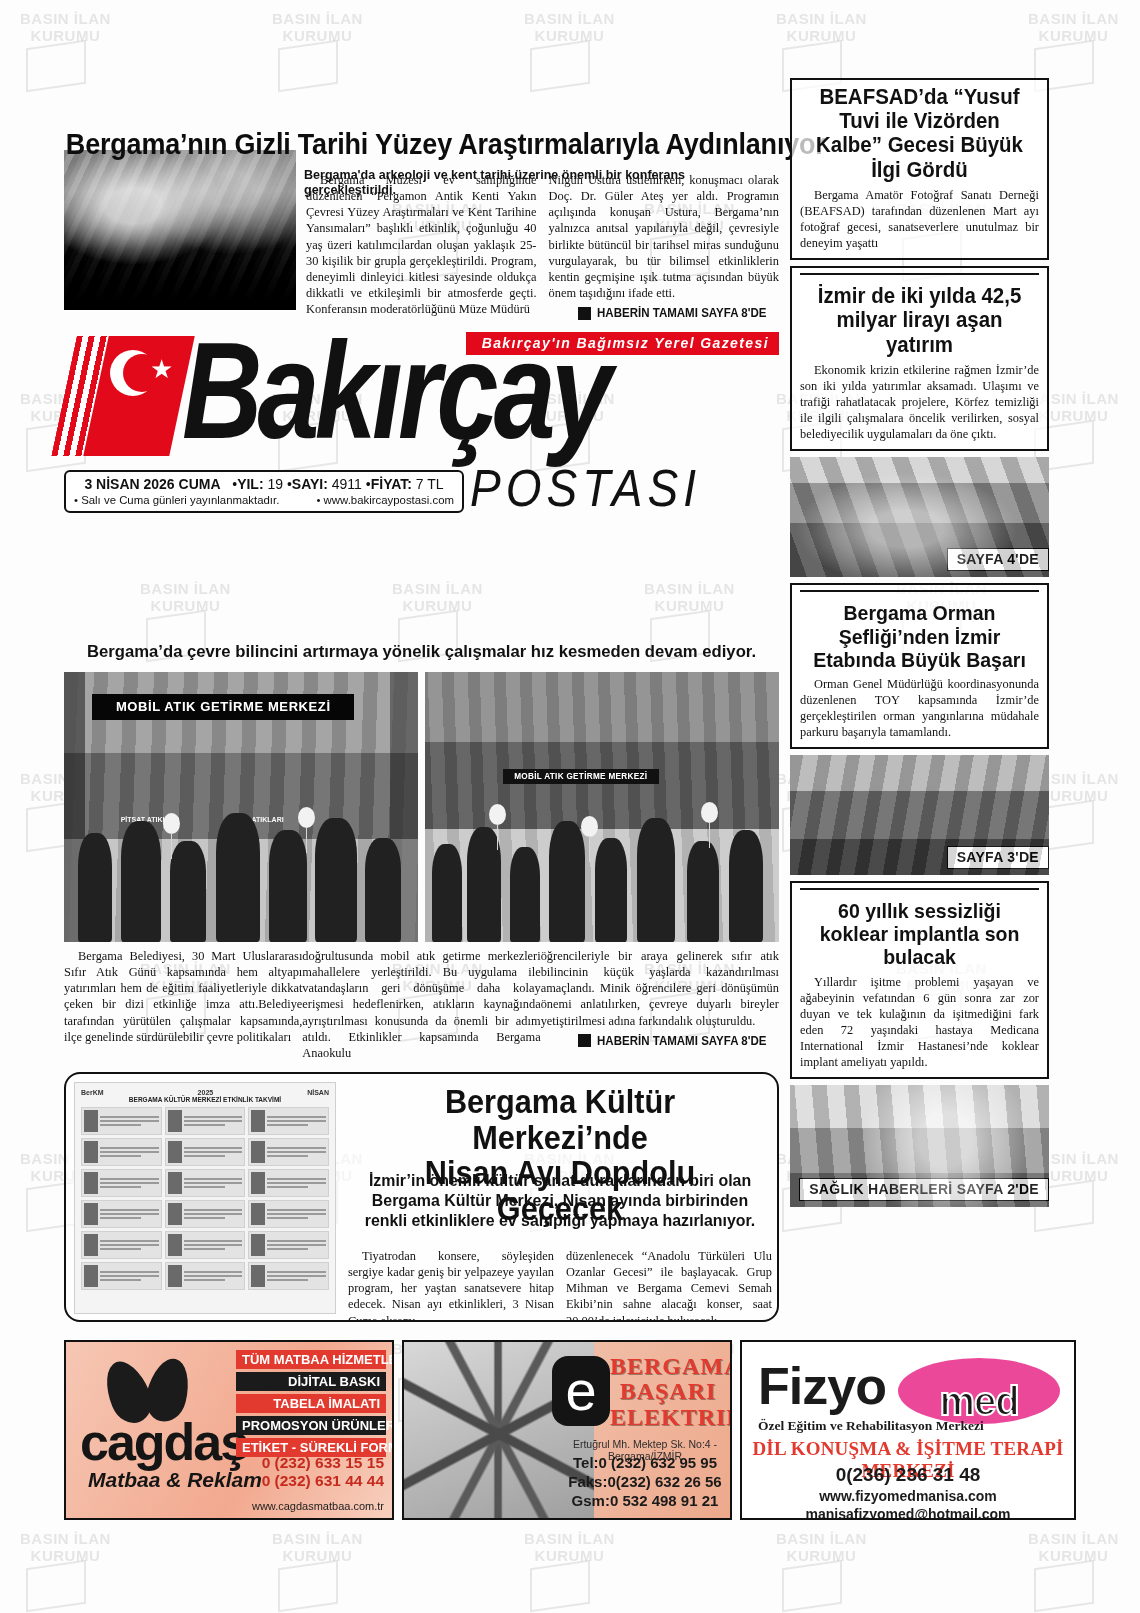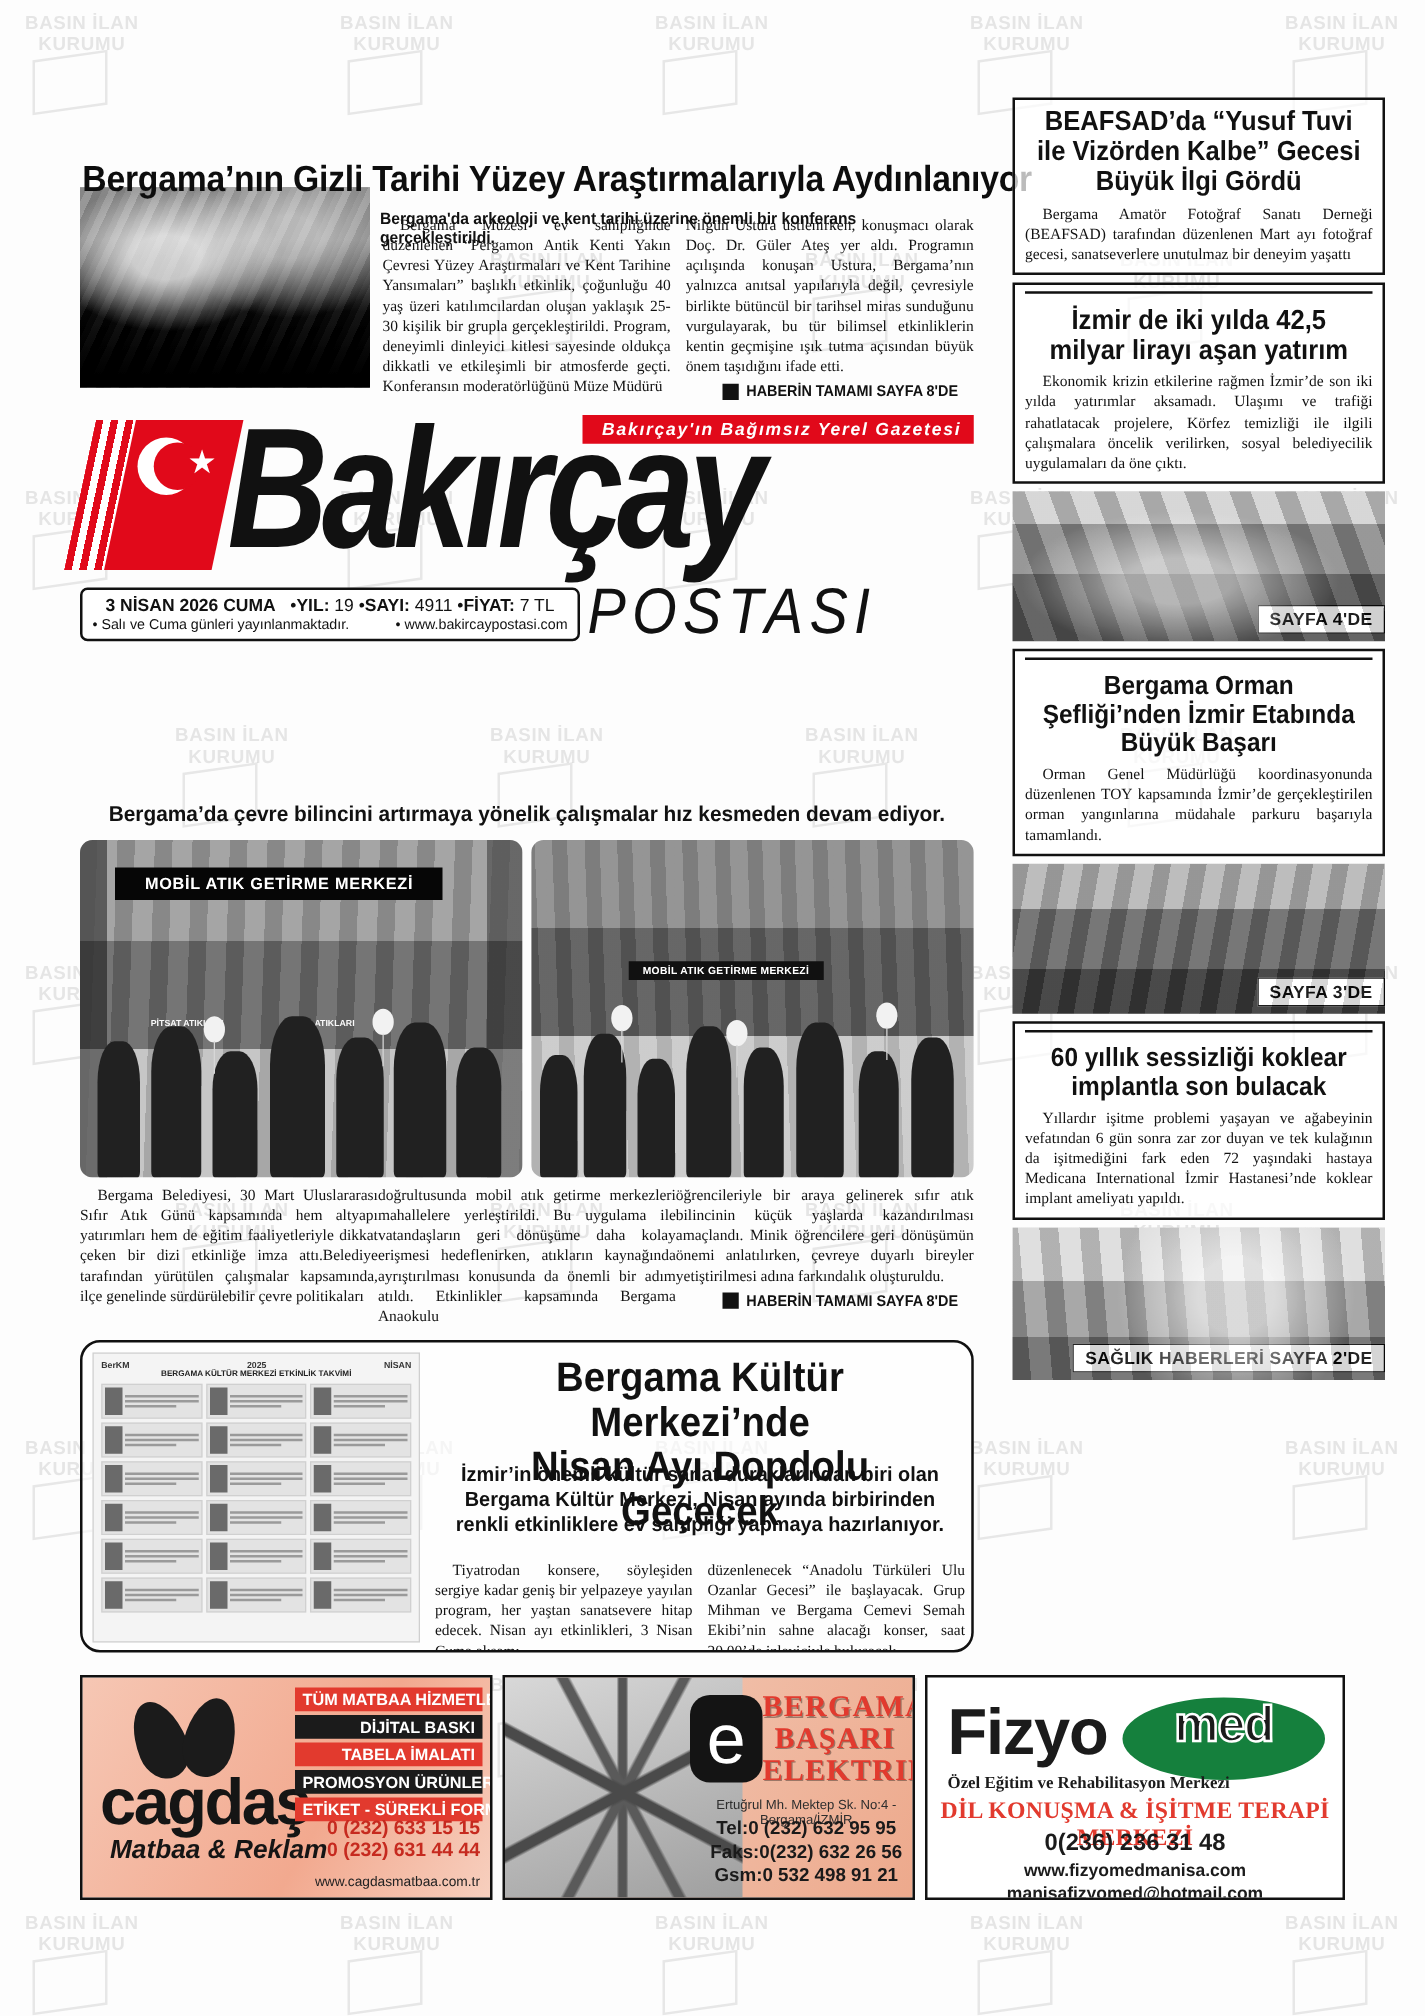--- a/index.html
+++ b/index.html
@@ -201,21 +201,21 @@
   .main-sub {
     position:absolute; left: 64px; top: 641px; width: 715px; z-index:10;
     text-align:center;
     font-family:"Liberation Sans",sans-serif; font-weight:700;
     font-size: 17.2px; color:#111;
     transform: scaleX(.97); transform-origin: center top;
   }
 
   
   .photo-row { position:absolute; left: 64px; top: 672px; width: 715px; height: 270px; display:flex; gap: 7px; z-index:10; }
-  .ph { position: relative; overflow:hidden; filter: grayscale(1) contrast(1.1); border-radius: 10px; }
+  .ph { position: relative; overflow:hidden; filter: grayscale(1) contrast(1.1); }
   .ph1 { flex: 0 0 354px; }
   .ph2 { flex: 1; }
   .ph-bg1 {
     position:absolute; inset:0;
     background:
       linear-gradient(180deg,#9d9d9d 0 30%, #6f6f6f 30% 62%, #bdbdbd 62% 100%);
   }
   .ph-bg1::after{
     content:""; position:absolute; inset:0;
     background:
@@ -300,21 +300,21 @@
     font-family:"Liberation Sans",sans-serif; font-weight:700;
     font-size: 16.4px; line-height:1.22; color:#111;
     transform: scaleX(.97); transform-origin: center top;
   }
   .culture-cols {
     position:absolute; left: 282px; top: 174px; width: 424px;
     display:grid; grid-template-columns: 1fr 1fr; gap: 12px;
   }
 
   
-  .rail { position:absolute; left: 790px; top: 78px; width: 298px; z-index:10;margin-left:20px; }
+  .rail { position:absolute; left: 790px; top: 78px; width: 259px; z-index:10; }
   .rail-card { border: 2px solid #111; margin-bottom: 6px; background: rgba(255,255,255,.72); }
   .rail-title {
     text-align:center; padding: 5px 6px 3px;
     font-family:"Liberation Sans Narrow","Liberation Sans",sans-serif;
     font-weight:700; font-size: 22px; line-height: 1.1; color:#111;
     transform: scaleX(.93); transform-origin: center top;
   }
   .rail-title.small { font-size: 21px; }
   .rail-body { padding: 2px 8px 7px; }
   .rail-photo { position:relative; height: 120px; filter: grayscale(1) contrast(1.05); overflow:hidden; }
@@ -419,22 +419,22 @@
     font-family:"Liberation Sans",sans-serif; font-weight:700; font-size: 15px;
     color:#1a1a1a; line-height: 1.25;
   }
   .fizyo-word {
     position:absolute; left: 16px; top: 14px;
     font-family:"Liberation Sans",sans-serif; font-weight:700;
     font-size: 52px; color:#1b1b1b; letter-spacing:-1px;
   }
   .fizyo-oval {
     position:absolute; right: 14px; top: 16px; width: 162px; height: 66px;
-    background:#15803d; border-radius: 50%;
-    display:flex; align-items:flex-start; justify-content:center;
+    background:#ec4899; border-radius: 50%;
+    display:flex; align-items:flex-end; justify-content:center;
   }
   .fizyo-oval span {
     font-family:"Liberation Sans",sans-serif; font-weight:700; font-size: 40px;
     color:#1b1b1b; -webkit-text-stroke: 2px #fff; letter-spacing:-1px;
   }
   .fizyo-sub {
     position:absolute; left: 16px; top: 76px;
     font-family:"Liberation Serif",serif; font-weight:700; font-size: 13.5px; color:#1b1b1b;
   }
   .fizyo-band {

